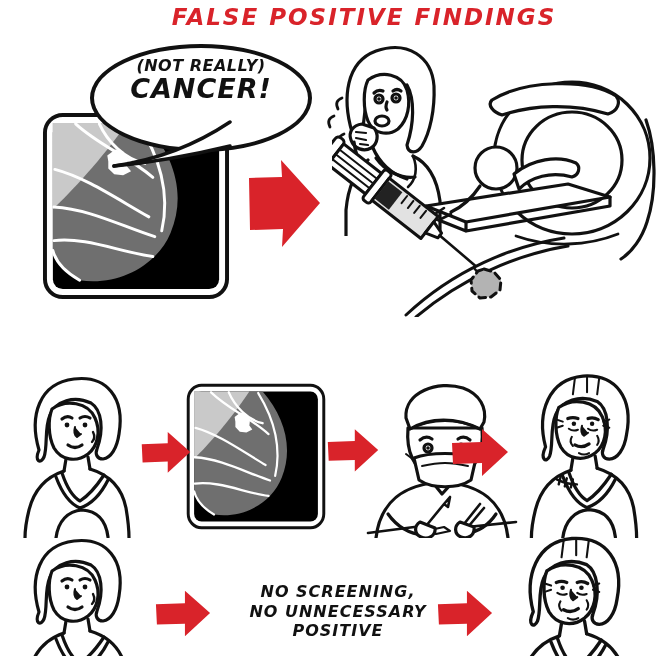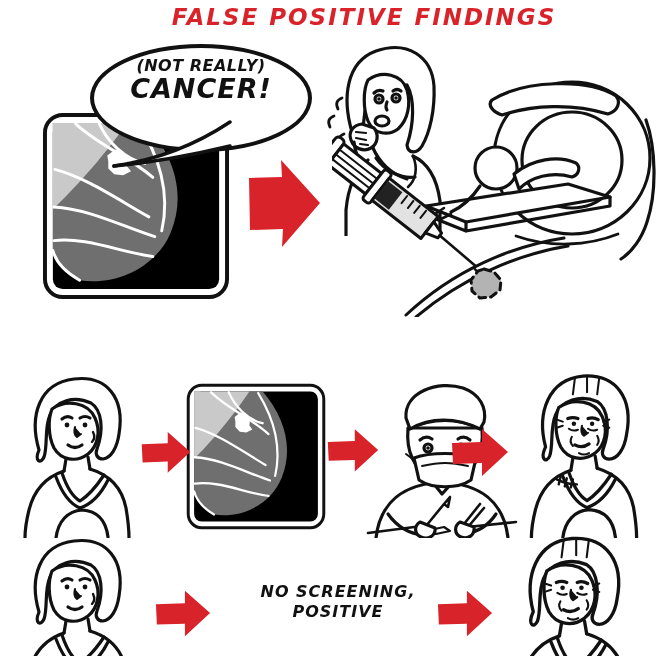--- a/index.html
+++ b/index.html
@@ -250,20 +250,21 @@
   <svg class="abs fig z1" style="left:6px;top:530px" width="140" height="170" viewBox="0 0 140 170">
       <use href="#def-woman"></use>
     </svg>
 
   <svg class="abs fig z3" style="left:154px;top:586px" width="58" height="54" viewBox="0 0 60 54">
       <use href="#def-arrow-small"></use>
     </svg>
 
   <div id="caption" class="abs">
     <div>NO SCREENING,</div>
+    <div>NO UNNECESSARY</div>
     <div>POSITIVE</div>
   </div>
 
   <svg class="abs fig z3" style="left:436px;top:586px" width="58" height="54" viewBox="0 0 60 54">
       <use href="#def-arrow-small"></use>
     </svg>
 
   <svg class="abs fig z1" style="left:498px;top:528px" width="148" height="178" viewBox="0 0 140 170">
       <use href="#def-woman-old"></use>
     </svg>

